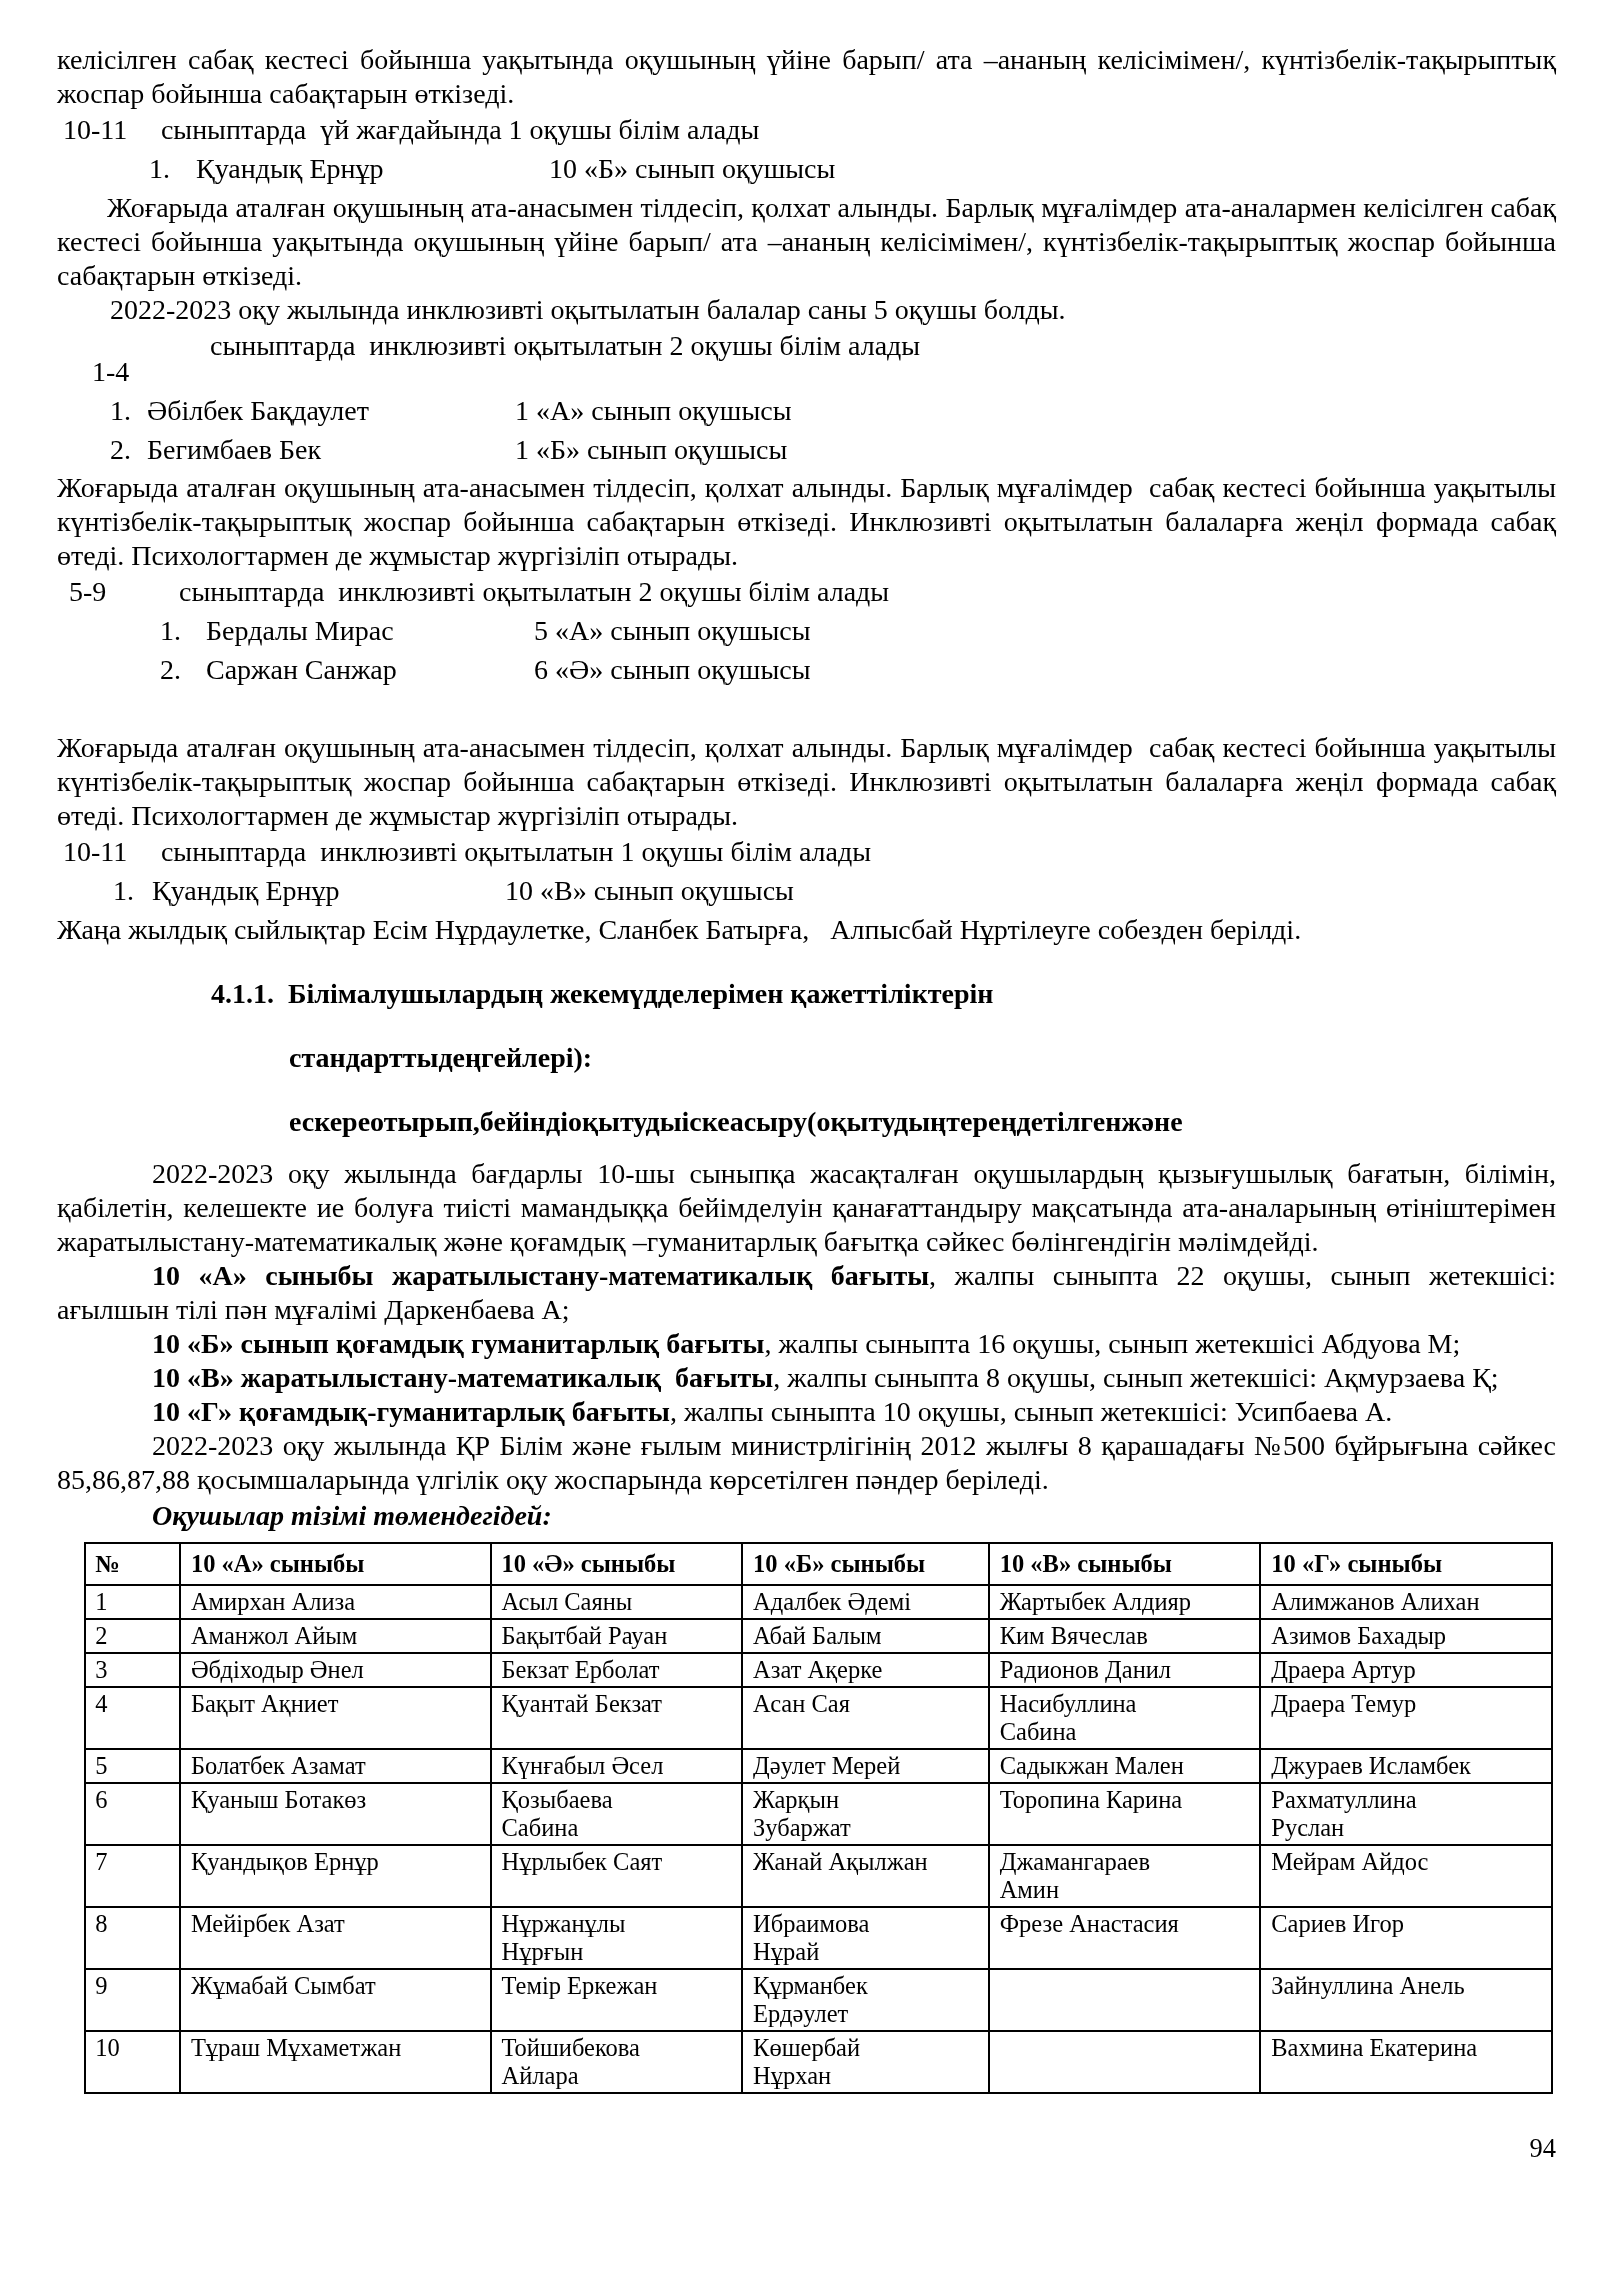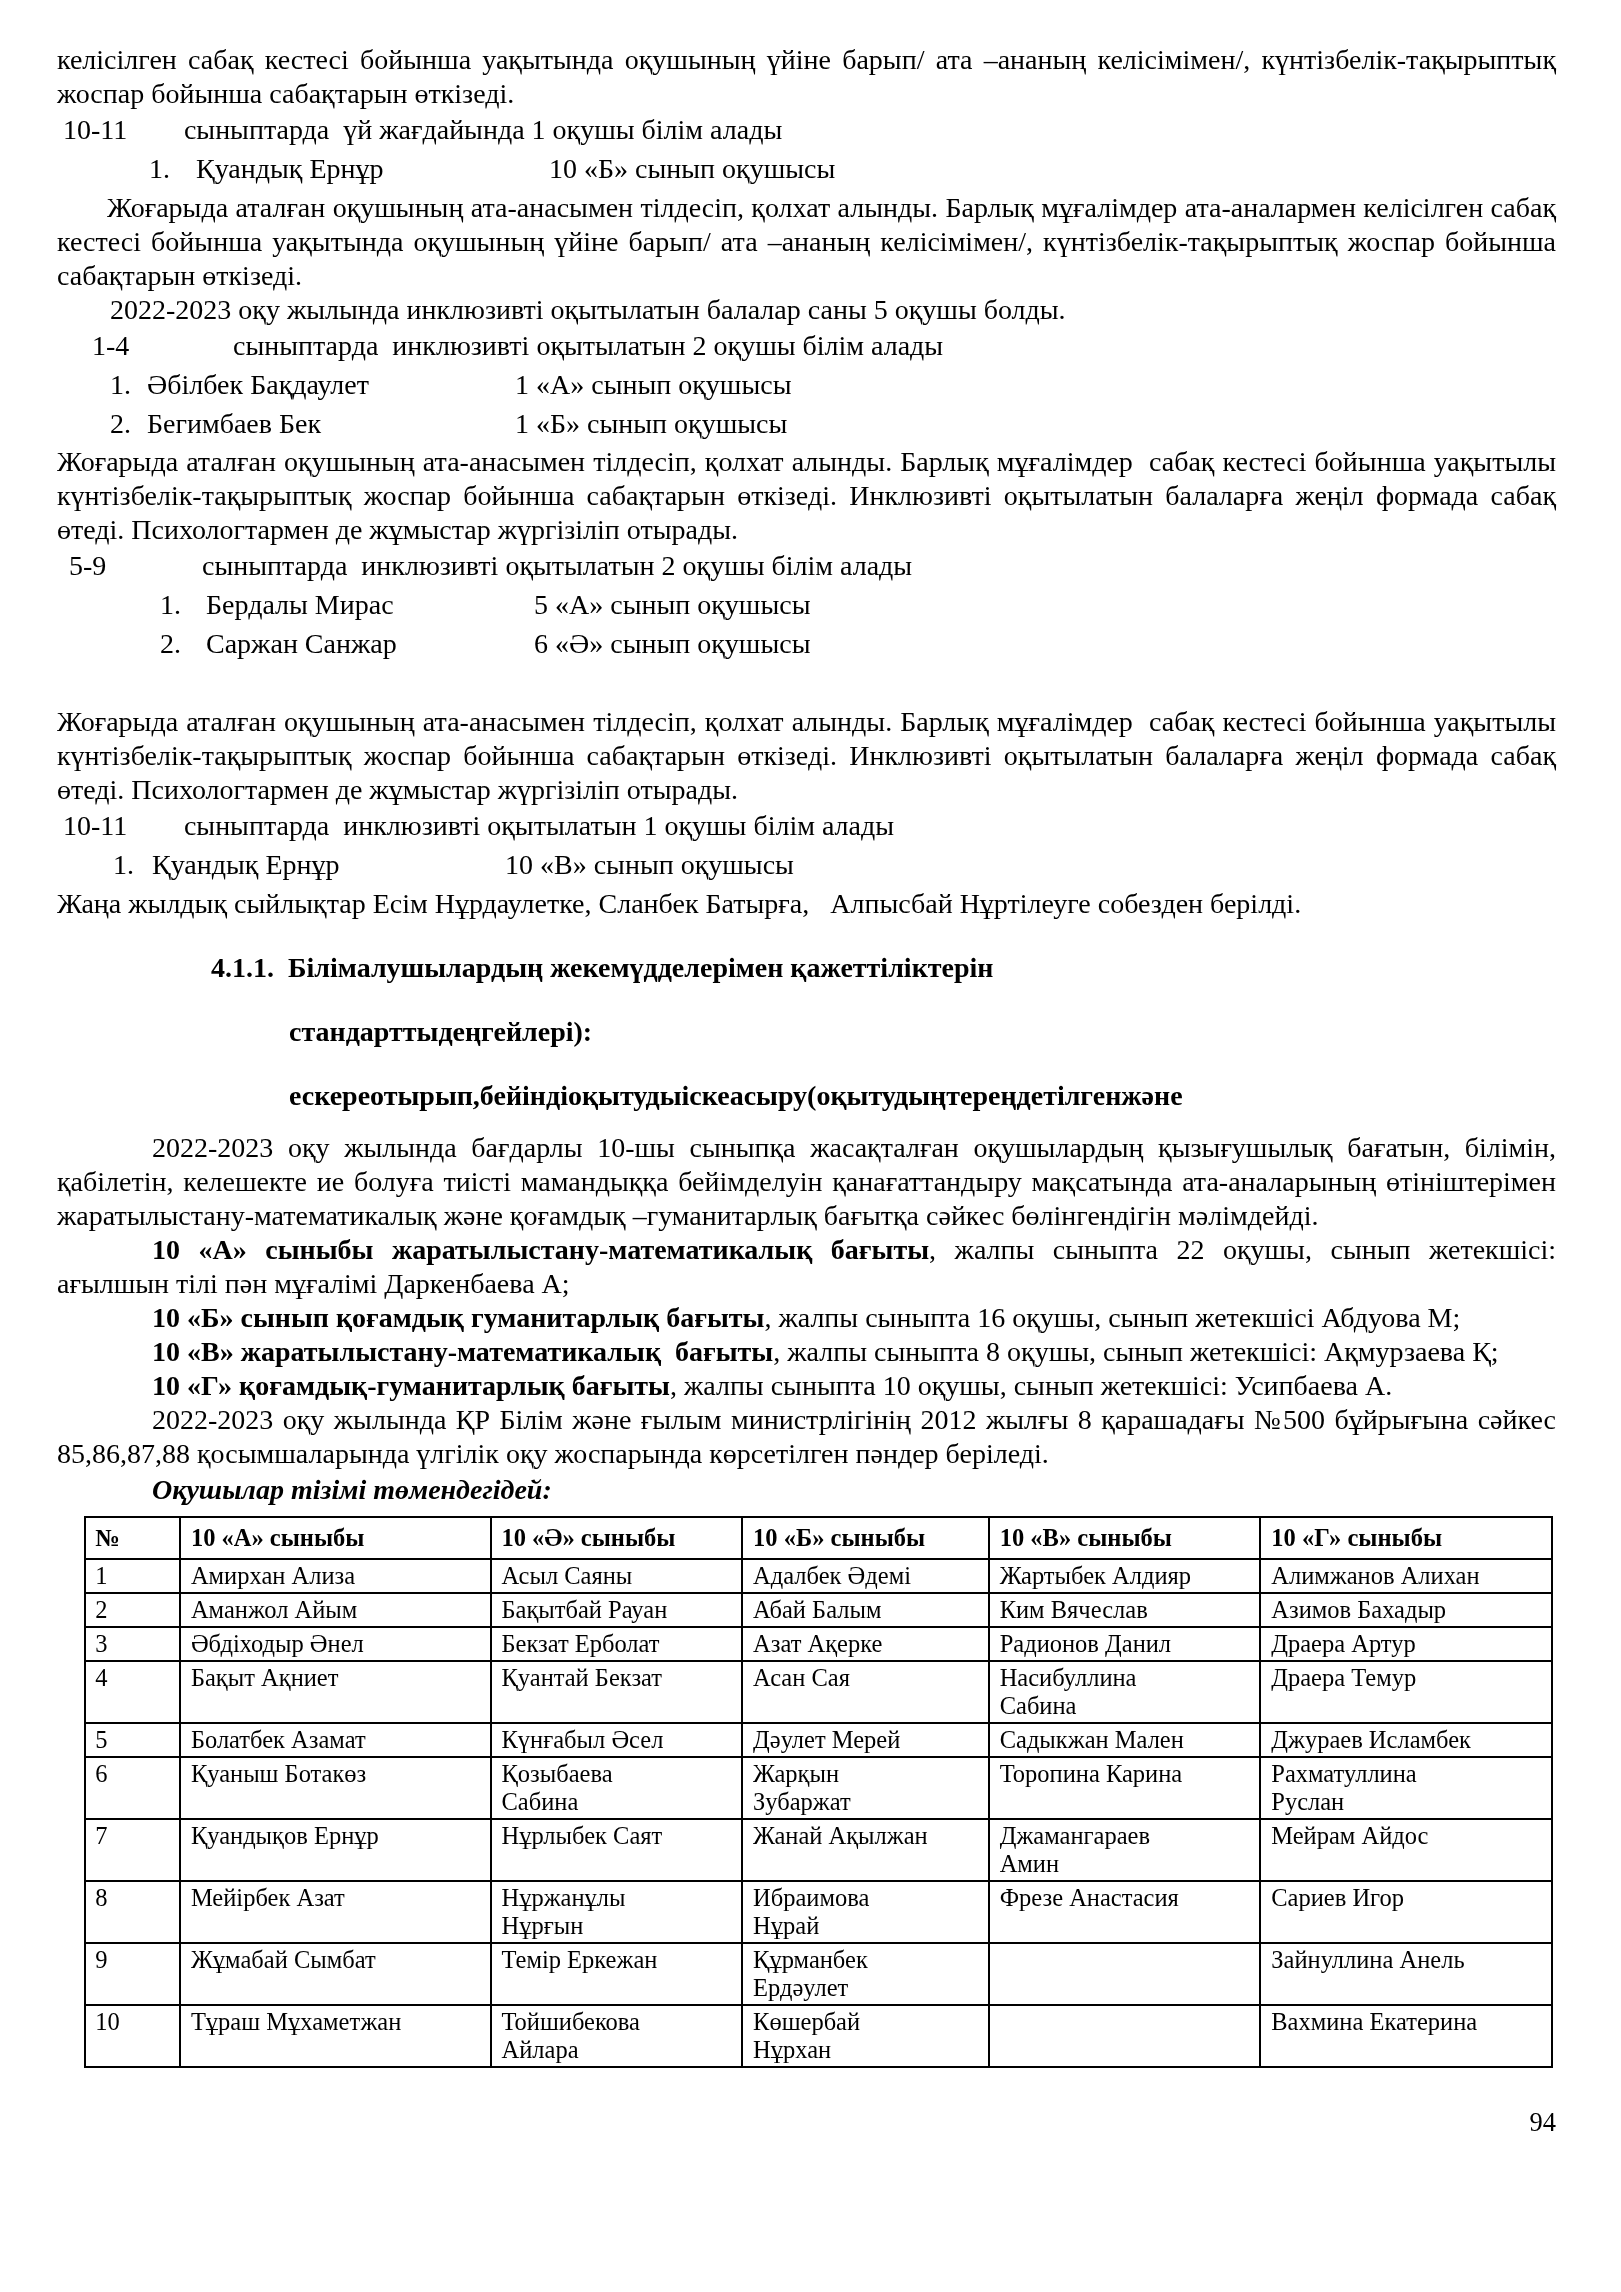--- a/index.html
+++ b/index.html
@@ -10,24 +10,24 @@
     overflow: hidden;
   }
   .page { padding: 43px 65px 0 57px; font-size: 28px; line-height: 34px; }
 
   .para { white-space: pre-wrap; text-align: justify; margin: 0; }
   .ind51 { text-indent: 50px; }
   .ind54 { text-indent: 53px; }
   .ind97 { text-indent: 95px; }
   .noind { text-indent: 0; }
 
-  .range { display: flex; margin: 2px 0; white-space: pre-wrap; gap: 23px; }
+  .range { display: flex; margin: 2px 0; white-space: pre-wrap; }
   .range .lbl { flex: 0 0 auto; }
   .range-a { margin-left: 5.9px; }  .range-a .lbl { width: 98px; }
-  .range-b { margin-left: 35px; } .range-b .lbl { width: 118px; }
+  .range-b { margin-left: 35px; } .range-b .lbl { width: 118px; margin-top: 26px; }
   .range-c { margin-left: 12px; }    .range-c .lbl { width: 110px; }
 
   .item { display: flex; margin: 4.9px 0; white-space: pre; }
   .item .num { flex: 0 0 auto; }
   .item-a { margin-left: 92px; }  .item-a .num { width: 47px; } .item-a .nm { width: 353px; }
   .item-b { margin-left: 53px; }  .item-b .num { width: 37px; } .item-b .nm { width: 368px; }
   .item-c { margin-left: 103px; } .item-c .num { width: 46px; } .item-c .nm { width: 328px; }
   .item-d { margin-left: 56px; }  .item-d .num { width: 39px; } .item-d .nm { width: 353px; }
   .item .nm { flex: 0 0 auto; }
 

